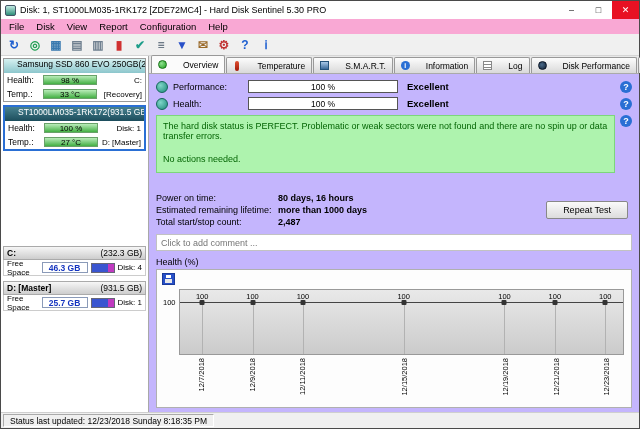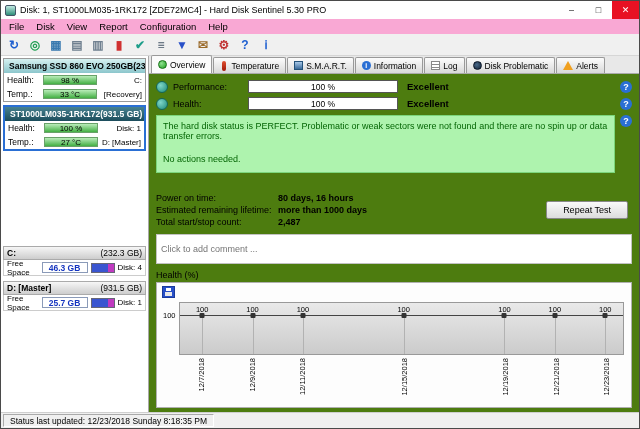--- a/index.html
+++ b/index.html
@@ -19,68 +19,68 @@
   .menubar{height:15px;background:#f9a8d4;display:flex;align-items:center;padding-left:2px}
   .menu-item{padding:0 6px;font-size:9.5px}
   .toolbar{height:22px;background:#f0f0f0;display:flex;align-items:center;padding:0 3px;gap:1px;border-bottom:1px solid #d6d6d6}
   .tbtn{width:20px;height:18px;display:flex;align-items:center;justify-content:center;font-size:12px;font-weight:bold;border:1px solid transparent;border-radius:2px}
 
   
   .main{flex:1;display:flex;min-height:0}
   .sidebar{width:148px;background:#fff;border-right:1px solid #a8a8a8;display:flex;flex-direction:column;padding:2px;flex:0 0 auto}
   .disk-card{border:1px solid #9a9a9a;margin-bottom:3px;background:#fff}
   .disk-card.selected{border:2px solid #2a6fd4}
-  .disk-head{height:14px;display:flex;align-items:center;justify-content:space-between;padding:0 5px;font-size:8.5px;font-weight:bold;white-space:nowrap;overflow:hidden}
+  .disk-head{height:14px;display:flex;align-items:flex-start;justify-content:space-between;padding:0 13px;font-size:8.5px;font-weight:normal;white-space:nowrap;overflow:hidden}
   .head-teal{background:linear-gradient(#d6f1f1,#8cc6cc)}
   .head-sel{background:linear-gradient(#47818f,#1c4d5c);color:#fff}
   .disk-row{display:flex;align-items:center;height:14px;padding:0 3px;font-size:8.5px;gap:3px}
   .row-label{width:33px;flex:0 0 auto}
   .gbar{width:54px;height:10px;border:1px solid #69a169;background:linear-gradient(#b9ecb9,#44b044);display:flex;align-items:center;justify-content:center;font-size:8px;flex:0 0 auto}
   .row-right{margin-left:auto;font-size:8px;white-space:nowrap}
   .part-block{margin-top:0}
   .part-gap{height:92px}
   .part-head{height:14px;display:flex;justify-content:space-between;align-items:center;padding:0 3px;background:linear-gradient(#f6f6f6,#cdcdcd);border:1px solid #aaa;font-size:8.5px}
   .part-name{font-weight:bold}
   .part-row{display:flex;align-items:center;height:16px;gap:3px;padding:0 3px;font-size:8px;border:1px solid #ccc;border-top:none;margin-bottom:5px;background:#fff}
   .free-box{width:46px;height:11px;border:1px solid #8a9ab8;display:flex;align-items:center;justify-content:center;color:#1535c0;font-weight:bold;font-size:8.5px;background:#fff;flex:0 0 auto}
   .free-strip{width:24px;height:10px;background:linear-gradient(90deg,#3a55d0 72%,#c03ac0 72%);border:1px solid #667;flex:0 0 auto}
 
   
   .content{flex:1;display:flex;flex-direction:column;min-width:0;background:#f0f0f0}
   .tabbar{height:18px;display:flex;align-items:flex-end;padding:1px 2px 0;gap:1px;background:#e8e8e8;border-bottom:1px solid #aaa;flex:0 0 auto}
-  .tab{display:flex;align-items:center;gap:3px;height:16px;padding:0 6px;font-size:8.5px;border:1px solid #999;border-bottom:none;border-radius:2px 2px 0 0;background:linear-gradient(#fcfcfc,#d9d9d9);white-space:nowrap}
+  .tab{display:flex;align-items:center;gap:16px;height:16px;padding:0 6px;font-size:8.5px;border:1px solid #999;border-bottom:none;border-radius:2px 2px 0 0;background:linear-gradient(#fcfcfc,#d9d9d9);white-space:nowrap}
   .tab.active{background:#fbfbfb;height:18px}
   .ti{width:9px;height:9px;flex:0 0 auto}
   .ti-overview{border-radius:50%;background:radial-gradient(circle at 35% 35%,#8fe08f,#1fa01f);border:1px solid #157015}
   .ti-temp{width:4px;height:10px;border-radius:2px;background:linear-gradient(#e05030,#a01808);margin:0 2px}
   .ti-smart{background:linear-gradient(#a8c8e8,#3a6a9a);border:1px solid #24527a}
   .ti-info{border-radius:50%;background:#2a6fd4;color:#fff;display:flex;align-items:center;justify-content:center;font-size:7px;font-weight:bold}
   .ti-info::after{content:"i"}
   .ti-log{background:repeating-linear-gradient(#fff 0 2px,#8a8a8a 2px 3px);border:1px solid #888}
   .ti-perf{border-radius:50%;background:radial-gradient(circle at 40% 40%,#4a6a8a,#101f33);border:1px solid #0a1526}
   .ti-alerts{width:0;height:0;border-left:5px solid transparent;border-right:5px solid transparent;border-bottom:9px solid #f0a020;background:none}
 
   
-  .page{flex:1;background:#4d7c0f;padding:4px 7px;display:flex;flex-direction:column;min-height:0}
+  .page{flex:1;background:#c4b5fd;padding:4px 7px;display:flex;flex-direction:column;min-height:0}
   .metric-row{display:flex;align-items:center;height:17px;gap:5px;flex:0 0 auto}
   .metric-icon{width:12px;height:12px;border-radius:50%;background:radial-gradient(circle at 35% 35%,#7fd6c8,#1d8a7a);border:1px solid #14665a;flex:0 0 auto}
   .metric-label{width:70px;font-size:9px;flex:0 0 auto}
   .big-bar{width:150px;height:13px;border:1px solid #555;position:relative;background:#fff;flex:0 0 auto}
   .big-fill{height:100%;background:linear-gradient(90deg,#e03a2a 0%,#f0a830 28%,#f0e838 50%,#58c838 74%,#2fae2f 100%)}
   .big-text{position:absolute;inset:0;display:flex;align-items:center;justify-content:center;font-size:8.5px}
   .rating{font-weight:bold;font-size:9.5px;margin-left:4px}
   .help-icon{margin-left:auto;width:12px;height:12px;border-radius:50%;background:#2a6fd4;color:#fff;font-weight:bold;font-size:9px;display:flex;align-items:center;justify-content:center;flex:0 0 auto}
   .status-row{display:flex;gap:5px;margin-top:3px;flex:0 0 auto}
   .status-box{flex:1;background:#aef3ae;border:1px solid #7cd67c;padding:5px 6px;font-size:9px;font-weight:normal;color:#056605;min-height:58px}
   .status-msg{margin-bottom:13px}
   .stats-row{display:flex;margin-top:20px;flex:0 0 auto}
   .stats{flex:1;display:grid;grid-template-columns:122px 1fr;row-gap:2px;font-size:9px;align-content:start}
   .stat-value{font-weight:bold}
   .repeat-btn{align-self:center;margin-right:4px;padding:3px 16px;font-size:9px;border:1px solid #888;border-radius:2px;background:linear-gradient(#fafafa,#dcdcdc)}
-  .comment-input{width:100%;height:30px;border:1px solid #c2c2c2;font-size:9px;padding:0 4px;font-family:inherit;color:#666;margin-top:7px;flex:0 0 auto}
+  .comment-input{width:100%;height:17px;border:1px solid #c2c2c2;font-size:9px;padding:0 4px;font-family:inherit;color:#666;margin-top:7px;flex:0 0 auto}
   .chart-title{font-size:9px;margin:6px 0 2px;flex:0 0 auto}
   .chart-box{flex:1;border:1px solid #b0b0b0;background:#fdfdfd;padding:2px 5px 2px 4px;display:flex;flex-direction:column;min-height:0}
   .save-icon{width:13px;height:12px;background:#2850c8;border:1px solid #1a3a9a;position:relative;margin:1px 0 2px 1px;flex:0 0 auto}
   .save-icon::before{content:"";position:absolute;top:1px;left:3px;right:3px;height:3px;background:#fff}
   .save-icon::after{content:"";position:absolute;bottom:1px;left:2px;right:2px;height:4px;background:#e8e8e8}
   .chart-area{flex:1;position:relative;margin-left:18px;margin-right:2px;min-height:0}
   .plot{position:absolute;top:2px;left:0;right:0;bottom:50px;background:linear-gradient(#e9e9e9,#cbcbcb);border:1px solid #999}
   .xaxis{position:absolute;left:0;right:0;bottom:0;height:48px}
   .hline{position:absolute;left:0;right:0;top:12px;height:1px;background:#444}
   .grid-v{position:absolute;top:13px;bottom:0;width:1px;background:#b2b2b2}
@@ -217,21 +217,21 @@
         <div class="tab">
           <span class="ti ti-info"></span>
           <span>Information</span>
         </div>
         <div class="tab">
           <span class="ti ti-log"></span>
           <span>Log</span>
         </div>
         <div class="tab">
           <span class="ti ti-perf"></span>
-          <span>Disk Problematic</span>
+          <span>Disk Performance</span>
         </div>
         <div class="tab">
           <span class="ti ti-alerts"></span>
           <span>Alerts</span>
         </div>
       </div>
 
       <div class="page">
 
         <div class="metric-row">

